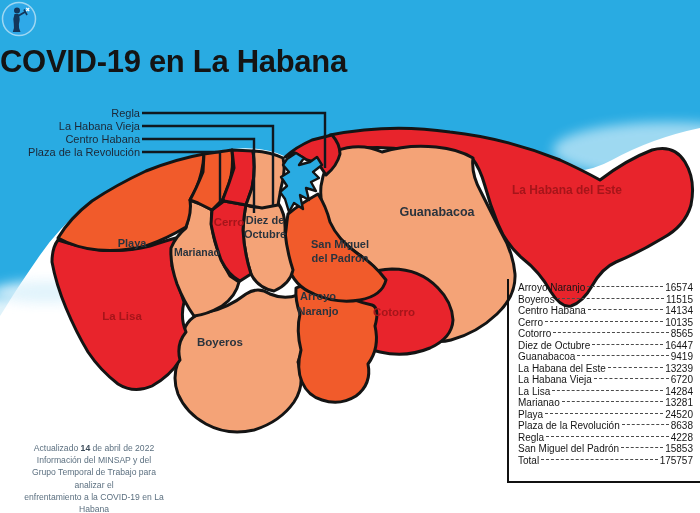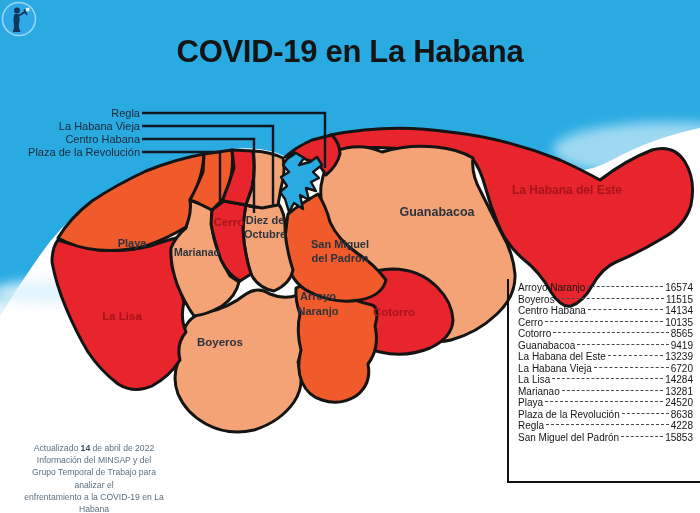--- a/index.html
+++ b/index.html
@@ -2,22 +2,22 @@
 <html><head>
 <meta charset="utf-8">
 <style>
   html,body{margin:0;padding:0;background:#ffffff;}
   .stage{
     position:relative;width:700px;height:513px;overflow:hidden;
     background:#ffffff;font-family:"Liberation Sans",sans-serif;
   }
   .stage svg{position:absolute;left:0;top:0;}
   .title{
-    position:absolute;left:0;top:34px;width:100%;margin:0;
-    text-align:center;font-size:31px;font-weight:700;letter-spacing:-0.3px;
+    position:absolute;left:0;top:44px;width:100%;margin:0;
+    text-align:left;font-size:31px;font-weight:700;letter-spacing:-0.3px;
     color:#141414;
   }
   .callout{
     position:absolute;left:24px;width:116px;text-align:right;
     font-size:11px;line-height:12px;color:#1c2736;font-weight:400;
   }
   .stats{
     position:absolute;left:507px;top:279px;width:193px;height:204px;
     box-sizing:border-box;border-left:2px solid #111;border-bottom:2px solid #111;
     padding:3px 7px 5px 9px;color:#151515;
@@ -122,20 +122,25 @@
         <span>Cerro</span>
         <span class="leader"></span>
         <span>10135</span>
       </div>
     <div class="srow">
         <span>Cotorro</span>
         <span class="leader"></span>
         <span>8565</span>
       </div>
     <div class="srow">
+        <span>Diez de Octubre</span>
+        <span class="leader"></span>
+        <span>16447</span>
+      </div>
+    <div class="srow">
         <span>Guanabacoa</span>
         <span class="leader"></span>
         <span>9419</span>
       </div>
     <div class="srow">
         <span>La Habana del Este</span>
         <span class="leader"></span>
         <span>13239</span>
       </div>
     <div class="srow">
@@ -165,20 +170,25 @@
       </div>
     <div class="srow">
         <span>Regla</span>
         <span class="leader"></span>
         <span>4228</span>
       </div>
     <div class="srow">
         <span>San Miguel del Padrón</span>
         <span class="leader"></span>
         <span>15853</span>
+      </div>
+    <div class="srow">
+        <span>Total</span>
+        <span class="leader"></span>
+        <span>175757</span>
       </div>
   </div>
 
   <div class="credit">
     <span>Actualizado </span><b>14</b><span> de abril de 2022</span><br>
     <span>Información del MINSAP y del</span><br>
     <span>Grupo Temporal de Trabajo para analizar el</span><br>
     <span>enfrentamiento a la COVID-19 en La Habana</span>
   </div>
 

